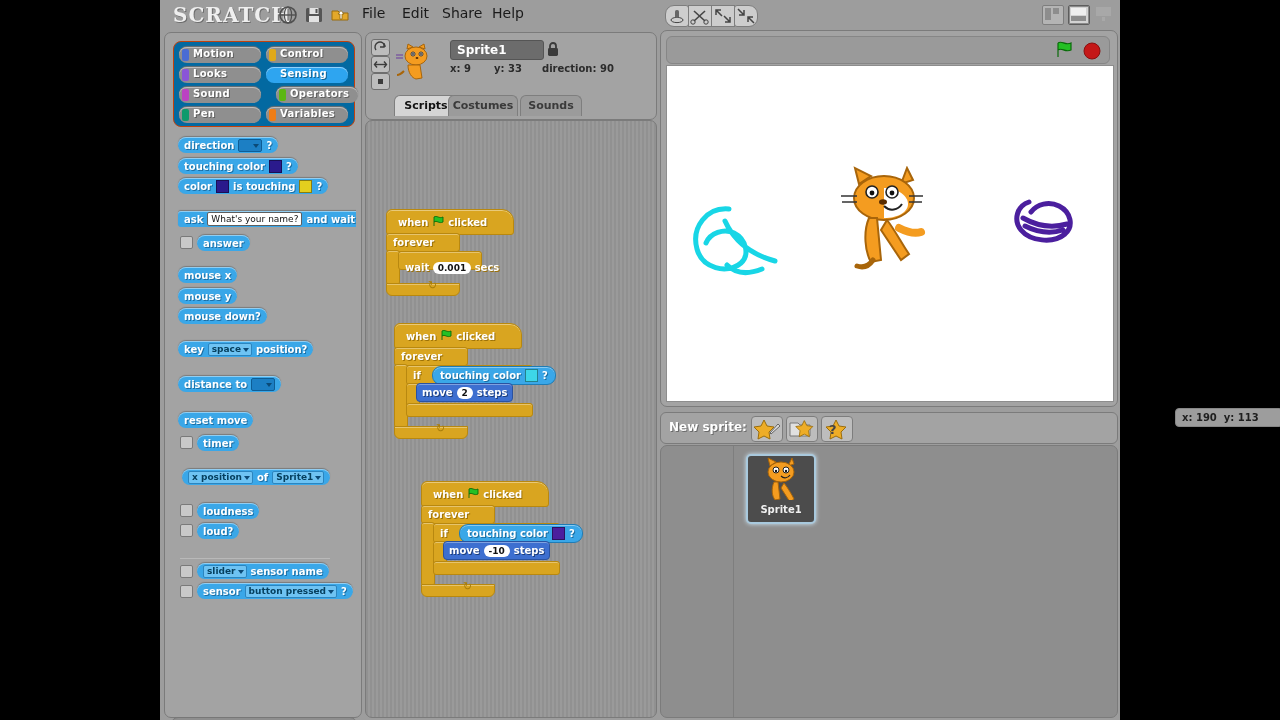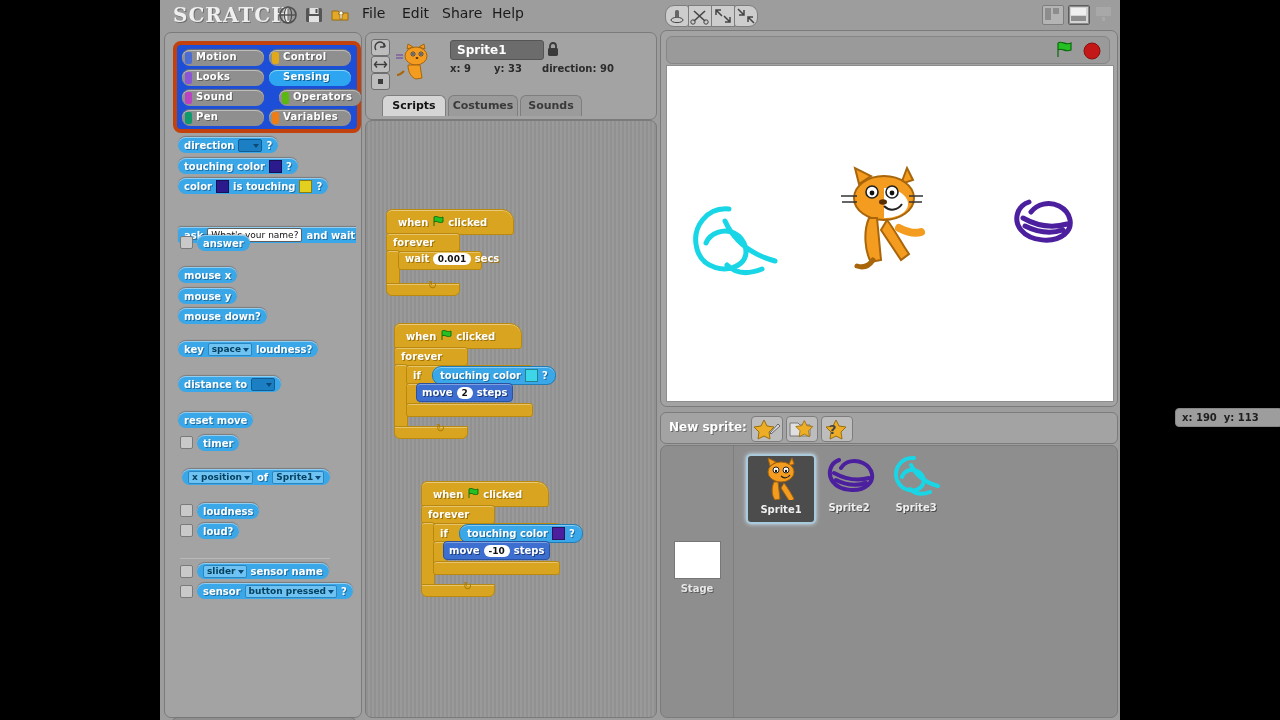--- a/index.html
+++ b/index.html
@@ -20,35 +20,35 @@
   .menu-item{position:absolute;top:5px;font-size:14px;color:#1a1a1a;}
   .wbtn{position:absolute;top:5px;width:20px;height:18px;border:1px solid #7e7e7e;background:#b4b4b4;border-radius:2px;}
   .wbtn.sel{background:#d3d3d3;border-color:#5d5d5d;box-shadow:0 0 0 1px #8a8a8a inset;}
   .wbtn i{position:absolute;display:block;background:#8d8d8d;}
 
   
   .panel{position:absolute;background:#a3a3a3;border:1px solid #7b7b7b;border-radius:7px;}
 
   
   #palette-wrap{left:4px;top:32px;width:196px;height:684px;}
-  #cat-box{position:absolute;left:8px;top:8px;width:180px;height:84px;background:#1d4ed8;border:4px solid #c2410c;border-radius:8px;}
+  #cat-box{position:absolute;left:8px;top:8px;width:180px;height:84px;background:#0369a1;border:1px solid #c2410c;border-radius:8px;}
   .cat{position:absolute;width:82px;height:16px;border-radius:8px;background:#8f8f8f;
     box-shadow:0 1px 0 #bdbdbd inset,0 -1px 1px #6f6f6f;cursor:pointer;}
   .cat .swatch{position:absolute;left:3px;top:2px;width:7px;height:12px;border-radius:2px;}
   .cat .ctext{position:absolute;left:14px;top:1px;font-size:10px;font-weight:bold;color:#ffffff;
     text-shadow:1px 1px 0 #5e5e5e;font-family:"DejaVu Sans",sans-serif;letter-spacing:.3px;}
   .cat.active{background:#2ea5f0;box-shadow:0 1px 0 #8ed2fb inset,0 -1px 1px #1668a5;}
   .cat.active .ctext{text-shadow:1px 1px 0 #14618f;}
 
   #blocks{position:absolute;left:5px;top:100px;width:186px;height:576px;overflow:hidden;}
   .blk{position:absolute;height:16px;border-radius:8px;background:#3aa7e8;
     box-shadow:0 1px 0 rgba(255,255,255,.45) inset,0 -1px 1px rgba(0,0,0,.25);
     font-size:10px;color:#fff;font-weight:bold;white-space:nowrap;
     text-shadow:1px 1px 0 #1d6ea3;display:flex;align-items:center;padding:0 6px;gap:4px;cursor:pointer;}
-  .blk.rep{border-radius:3px;margin-top:16px;}
+  .blk.rep{border-radius:3px;}
   .chk{position:absolute;width:11px;height:11px;background:#c9c9c9;border:1px solid #7a7a7a;border-radius:2px;}
   .drop{display:inline-block;min-width:22px;height:11px;background:#1c7fc4;border:1px solid #0e5d95;border-radius:2px;position:relative;}
   .drop.light{background:#6ec3f3;color:#06405f;border-color:#2b85bf;padding:0 10px 0 3px;
     font-size:9px;font-weight:bold;text-shadow:none;line-height:11px;}
   .drop .arr{position:absolute;right:2px;top:4px;border-left:3px solid transparent;border-right:3px solid transparent;border-top:4px solid #0b4a77;}
   .cswatch{display:inline-block;width:11px;height:11px;border:1px solid rgba(0,0,0,.4);}
   .txtfield{display:inline-block;background:#fff;color:#111;border:1px solid #5e5e5e;border-radius:2px;
     font-size:9px;padding:0 3px;line-height:12px;text-shadow:none;font-weight:normal;}
   .sep{position:absolute;height:1px;background:#b9b9b9;}
 
@@ -233,21 +233,21 @@
       <div class="blk" style="left:8px;top:155px">
           <span>mouse y</span>
         </div>
       <div class="blk" style="left:8px;top:175px">
           <span>mouse down?</span>
         </div>
 
       <div class="blk" style="left:8px;top:208px">
         <span>key</span>
         <span class="drop light"><span>space</span><span class="arr"></span></span>
-        <span>loudness?</span>
+        <span>position?</span>
       </div>
 
       <div class="blk" style="left:8px;top:243px">
         <span>distance to</span>
         <span class="drop">
             <span class="arr"></span>
           </span>
       </div>
 
       <div class="blk" style="left:8px;top:279px">
@@ -328,21 +328,21 @@
     <div id="spr-name">Sprite1</div>
     <svg id="lock" viewBox="0 0 14 16">
       <path d="M4 7V5a3 3 0 0 1 6 0v2" fill="none" stroke="#3a3a3a" stroke-width="1.8"></path>
       <rect x="2" y="7" width="10" height="8" rx="1.4" fill="#3a3a3a"></rect>
     </svg>
 
     <div class="spr-meta" style="left:84px"><span>x:</span> <span>9</span></div>
     <div class="spr-meta" style="left:128px"><span>y:</span> <span>33</span></div>
     <div class="spr-meta" style="left:176px"><span>direction:</span> <span>90</span></div>
 
-    <div class="tab active" style="left:16px;width:62px">Scripts</div>
+    <div class="tab active" style="left:28px;width:62px">Scripts</div>
     <div class="tab" style="left:82px;width:68px">Costumes</div>
     <div class="tab" style="left:154px;width:60px">Sounds</div>
   </div>
 
   <div class="panel" id="script-panel">
 
     <div>
       <div class="hat" style="left:20px;top:88px;width:126px;height:24px"></div>
       <div class="clabel" style="left:32px;top:95px">
         <span>when</span>
@@ -350,21 +350,21 @@
             <path d="M2 1v9M2 1c3-2 5 2 9 0v5c-4 2-6-2-9 0" fill="#24c024" stroke="#0a6b0a" stroke-width=".9"></path>
           </svg>
         <span>clicked</span>
       </div>
       <div class="cblk" style="left:20px;top:112px;width:72px;height:17px"></div>
       <div class="clabel" style="left:27px;top:116px">forever</div>
       <div class="cblk" style="left:20px;top:129px;width:12px;height:33px"></div>
       <div class="cblk" style="left:20px;top:162px;width:72px;height:11px;border-radius:0 0 6px 6px"></div>
       <div class="loopArrow" style="left:62px;top:158px">↻</div>
       <div class="cblk" style="left:32px;top:130px;width:82px;height:17px;background:#d9a520">
-        <div style="position:absolute;left:6px;top:1px;font-size:10px;font-weight:bold;color:#fff;text-shadow:1px 1px 0 #9c7108;white-space:nowrap">
+        <div style="position:absolute;left:6px;top:10px;font-size:10px;font-weight:bold;color:#fff;text-shadow:1px 1px 0 #9c7108;white-space:nowrap">
           <span>wait</span>
           <span class="numfield">0.001</span>
           <span>secs</span>
         </div>
       </div>
     </div>
 
     <div>
       <div class="hat" style="left:28px;top:202px;width:126px;height:24px"></div>
       <div class="clabel" style="left:40px;top:209px">
@@ -518,48 +518,32 @@
       <svg viewBox="0 0 30 24" width="30" height="24">
           <path d="M14 3l3 6 7 1-5 5 1 7-6-3-6 3 1-7-5-5 7-1z" fill="#eead27" stroke="#9a6d0c"></path>
           <text x="7" y="17" font-size="13" font-family="DejaVu Sans" fill="#444" font-weight="bold">?</text>
         </svg>
     </div>
   </div>
 
   <div id="corral" class="panel">
     <div class="vdiv"></div>
 
-    <div id="stage-cell">
-      <div class="thumb"></div>
-      <div class="cellLbl">Stage</div>
-    </div>
 
     <div class="sprite-cell sel" style="left:85px">
       <svg class="art" width="44" height="44" viewBox="0 0 44 44">
         <path d="M11 10 L9 2 L17 6 Z M29 10 L33 2 L35 8 Z" fill="#f49c20" stroke="#a8650a"></path>
         <ellipse cx="22" cy="16" rx="13" ry="10" fill="#f49c20" stroke="#a8650a"></ellipse>
         <circle cx="17" cy="14" r="3" fill="#fff" stroke="#222"></circle>
           <circle cx="27" cy="14" r="3" fill="#fff" stroke="#222"></circle>
         <circle cx="17" cy="15" r="1.2" fill="#111"></circle>
           <circle cx="27" cy="15" r="1.2" fill="#111"></circle>
         <path d="M22 20c3 3 7 2 9-1" fill="none" stroke="#222" stroke-width="1.2"></path>
         <path d="M15 26c-3 7-2 14 1 18l5-1-2-17z" fill="#f49c20" stroke="#a8650a"></path>
         <path d="M25 27c4 5 8 12 10 16l-4 3-9-14z" fill="#f49c20" stroke="#a8650a"></path>
       </svg>
       <div class="nm">Sprite1</div>
     </div>
 
-    <div class="sprite-cell" style="left:155px">
-      <svg class="art" width="52" height="44" viewBox="0 0 52 44">
-        <path d="M16 6C7 9 4 20 10 28c7 9 26 11 35 3 7-6 5-17-5-22-8-4-18-2-22 5M11 19c11 6 24 8 35 5M13 26c10 5 21 6 30 3" fill="none" stroke="#4b1f9e" stroke-width="4" stroke-linecap="round"></path>
-      </svg>
-      <div class="nm">Sprite2</div>
-    </div>
-
-    <div class="sprite-cell" style="left:222px">
-      <svg class="art" width="52" height="44" viewBox="0 0 52 44">
-        <path d="M24 4C12 3 3 14 7 26c4 10 17 14 24 7 5-5 3-13-4-16-6-3-13 0-15 6M21 11c6 12 16 18 27 21M40 38c-8 3-15 2-20-3" fill="none" stroke="#18d6e6" stroke-width="4" stroke-linecap="round"></path>
-      </svg>
-      <div class="nm">Sprite3</div>
-    </div>
+
   </div>
 
 </div>
 
 </body></html>

